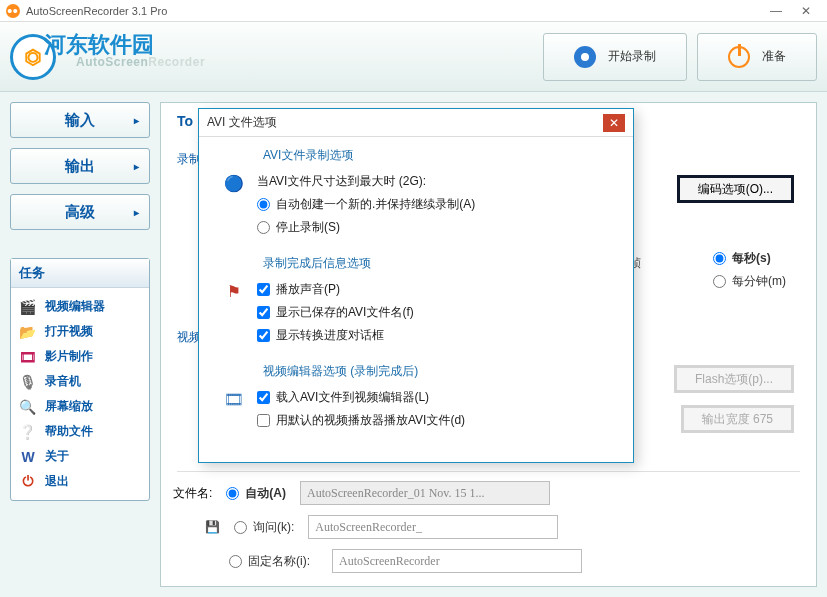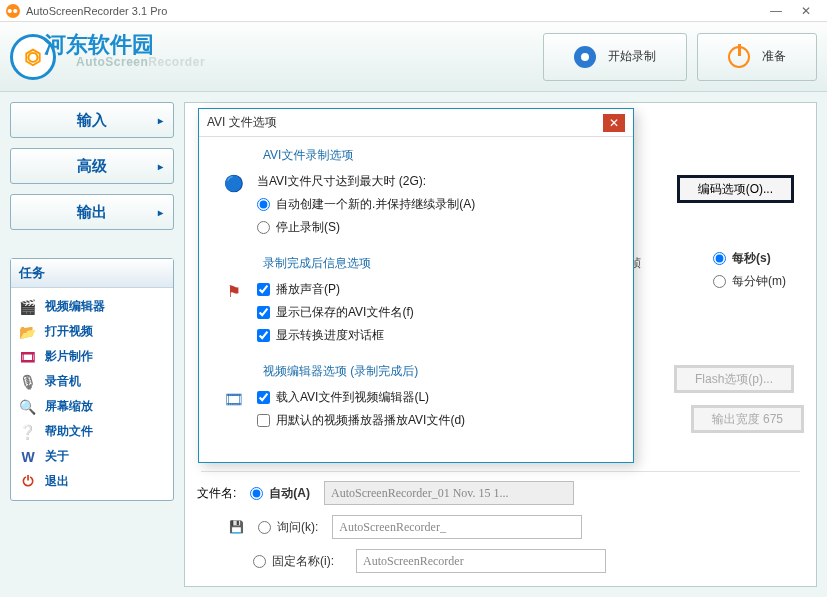--- a/index.html
+++ b/index.html
@@ -18,21 +18,21 @@
 .logo-text { font-size: 28px; font-weight: bold; color: #b1c9c6; margin-left: 16px; letter-spacing: 0.5px; }
 .logo-text .fade { color: #d0dcd9; }
 .header-btn { margin-left: auto; height: 48px; padding: 0 30px; display: flex; align-items: center; gap: 12px; background: linear-gradient(#fff,#e8f2f1); border: 1px solid #b5c8c7; border-radius: 3px; cursor: pointer; font-size: 16px; color: #333; }
 .header-btn + .header-btn { margin-left: 10px; }
 .rec-icon { width: 22px; height: 22px; border-radius: 50%; background: #2a7ad1; display: flex; align-items: center; justify-content: center; }
 .rec-icon::after { content: ""; width: 8px; height: 8px; border-radius: 50%; background: #fff; }
 .power-icon { width: 22px; height: 22px; border: 2.5px solid #ff8c1a; border-radius: 50%; position: relative; }
 .power-icon::after { content: ""; position: absolute; top: -4px; left: 8px; width: 3px; height: 12px; background: #ff8c1a; }
 
 .body-area { display: flex; height: 505px; background: #eef5f5; }
-.leftcol { width: 184px; padding: 10px; }
+.leftcol { width: 160px; padding: 10px; }
 .tabbtn { height: 36px; background: linear-gradient(#fff,#eaf3f3); border: 1px solid #8fb3c2; border-radius: 3px; display: flex; align-items: center; justify-content: center; color: #0b5aa6; font-size: 15px; font-weight: bold; margin-bottom: 10px; cursor: pointer; position: relative; }
 .tabbtn::after { content: "▸"; position: absolute; right: 10px; color: #0b5aa6; font-size: 10px; }
 
 .task-panel { margin-top: 28px; background: #fff; border: 1px solid #8fb3c2; border-radius: 3px; }
 .task-head { background: linear-gradient(#fff,#dfeaf2); color: #0b5aa6; font-weight: bold; padding: 5px 8px; border-bottom: 1px solid #c6d6e0; font-size: 13px; }
 .task-list { padding: 6px 8px; }
 .task-item { display: flex; align-items: center; gap: 8px; padding: 4px 0; color: #0b5aa6; font-weight: bold; cursor: pointer; font-size: 13px; }
 .ticon { width: 18px; height: 16px; display: inline-flex; align-items: center; justify-content: center; font-size: 14px; }
 
 .maincol { flex: 1; padding: 10px 10px 10px 0; }
@@ -88,22 +88,22 @@
   </div>
   <div class="header-btn">
     <span class="power-icon"></span>
     <span>准备</span>
   </div>
 </div>
 
 <div class="body-area">
   <div class="leftcol">
     <div class="tabbtn">输入</div>
+    <div class="tabbtn">输出</div>
     <div class="tabbtn">高级</div>
-    <div class="tabbtn">输出</div>
 
     <div class="task-panel">
       <div class="task-head">任务</div>
       <div class="task-list" id="task-list">
           <div class="task-item">
             <span class="ticon" style="color: rgb(11, 90, 166);">🎬</span>
             <span>视频编辑器</span>
           </div>
           <div class="task-item">
             <span class="ticon" style="color: rgb(217, 138, 26);">📂</span>
@@ -160,21 +160,21 @@
             <span>每分钟(m)</span>
           </label>
       </div>
 
       <div class="fieldset-lbl" style="position:absolute; top:212px;">视频说</div>
       <div class="partial" style="right:220px; top:268px;">f)</div>
 
       <div style="position:absolute; right:22px; top:262px;">
         <div class="gray-btn dis">Flash选项(p)...</div>
       </div>
-      <div style="position:absolute; right:12px; top:302px;padding-left:20px;">
+      <div style="position:absolute; right:22px; top:302px;padding-left:20px;">
         <div class="gray-btn dis">输出宽度 675</div>
       </div>
 
       <hr class="sep" style="position:absolute; left:16px; right:16px; top:358px;">
 
       <div style="position:absolute; top:378px; left:12px; right:16px;">
         <div style="display:flex; align-items:center; gap:14px; margin-bottom:10px;">
           <span>文件名:</span>
           <label class="radio-row">
               <input type="radio" checked="" style="">

